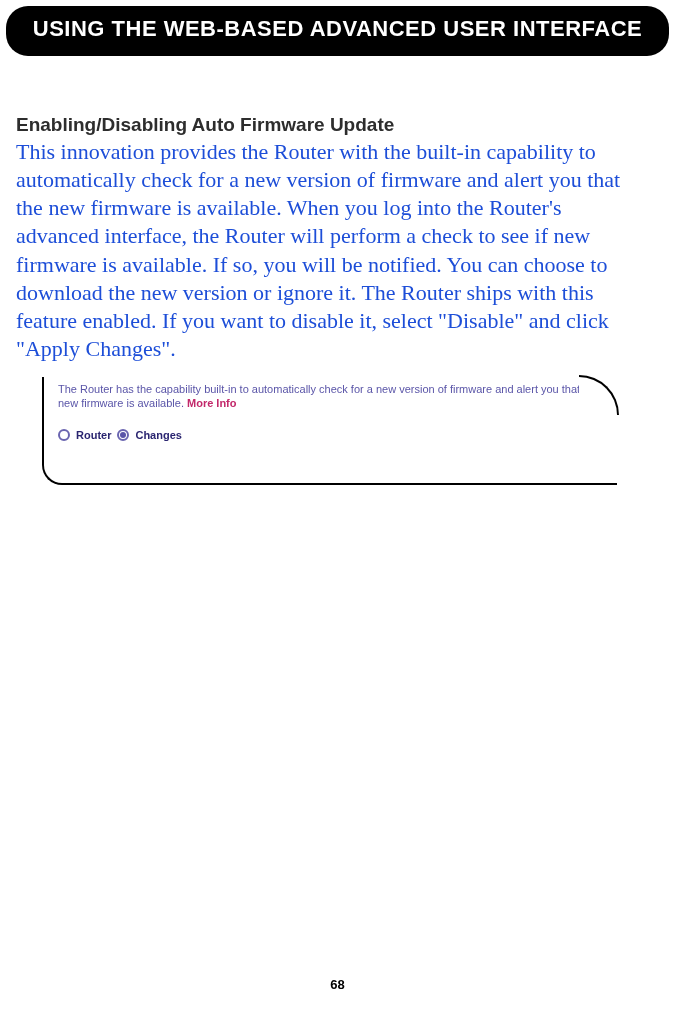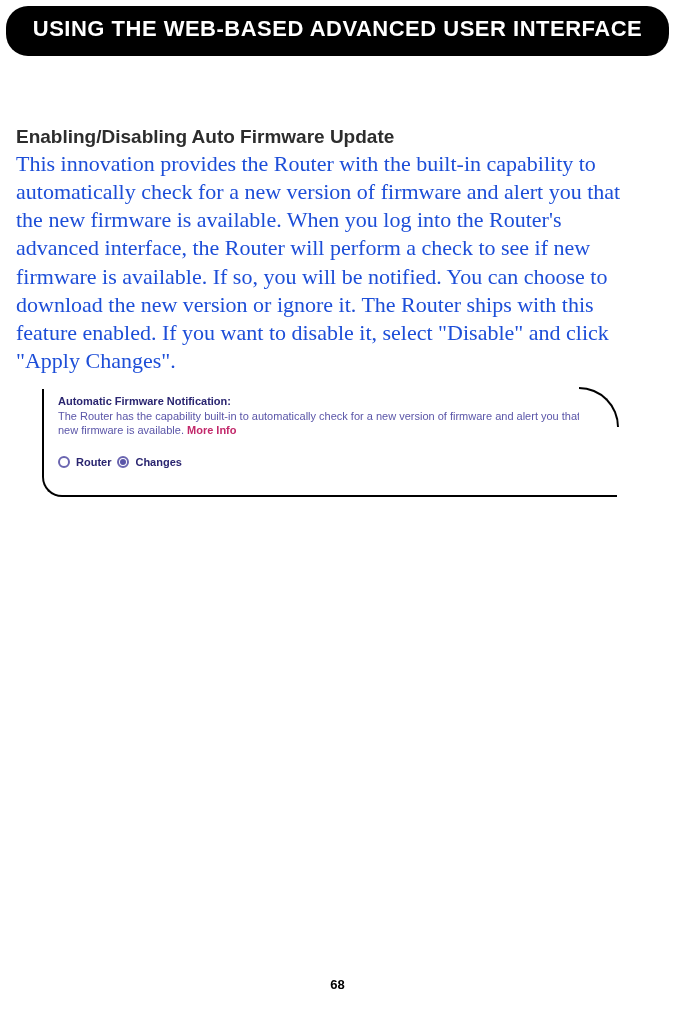--- a/index.html
+++ b/index.html
@@ -1,20 +1,20 @@
 <!DOCTYPE html>
 <html><head>
 <meta charset="utf-8">
 <style>
   * { box-sizing: border-box; margin: 0; padding: 0; }
   html, body { width: 675px; height: 1026px; font-family: Arial, Helvetica, sans-serif; }
   body { position: relative; background: #fff; }
 
   .header-bar {
-    margin: 6px 6px 12px 6px;
+    margin: 6px 6px 0 6px;
     background: #000;
     color: #fff;
     text-align: center;
     font-family: "Arial Narrow", Arial, sans-serif;
     font-stretch: condensed;
     font-size: 22px;
     letter-spacing: 0.5px;
     padding: 10px 0 14px 0;
     border-radius: 22px;
     font-weight: 600;
@@ -169,21 +169,20 @@
 <div class="content">
 
   <div class="section-title">Enabling/Disabling Auto Firmware Update</div>
 
   <div class="body-text">This innovation provides the Router with the built-in capability to automatically check for a new version of firmware and alert you that the new firmware is available. When you log into the Router's advanced interface, the Router will perform a check to see if new firmware is available. If so, you will be notified. You can choose to download the new version or ignore it. The Router ships with this feature enabled. If you want to disable it, select "Disable" and click "Apply Changes".</div>
 
   <div class="panel-wrap">
     <div class="panel">
       <div class="panel-curve-right"></div>
 
-      <div class="panel-title">Automatic Firmware Notification:</div>
 
       <div class="panel-desc">
         <span>The Router has the capability built-in to automatically check for a new version of firmware and alert you that the new firmware is available. </span><span class="more-link">More Info</span>
       </div>
 
       <div class="panel-row">
 
         <div class="radio-group">
           <span class="radio"></span>
           <span class="radio-label">Router</span>

